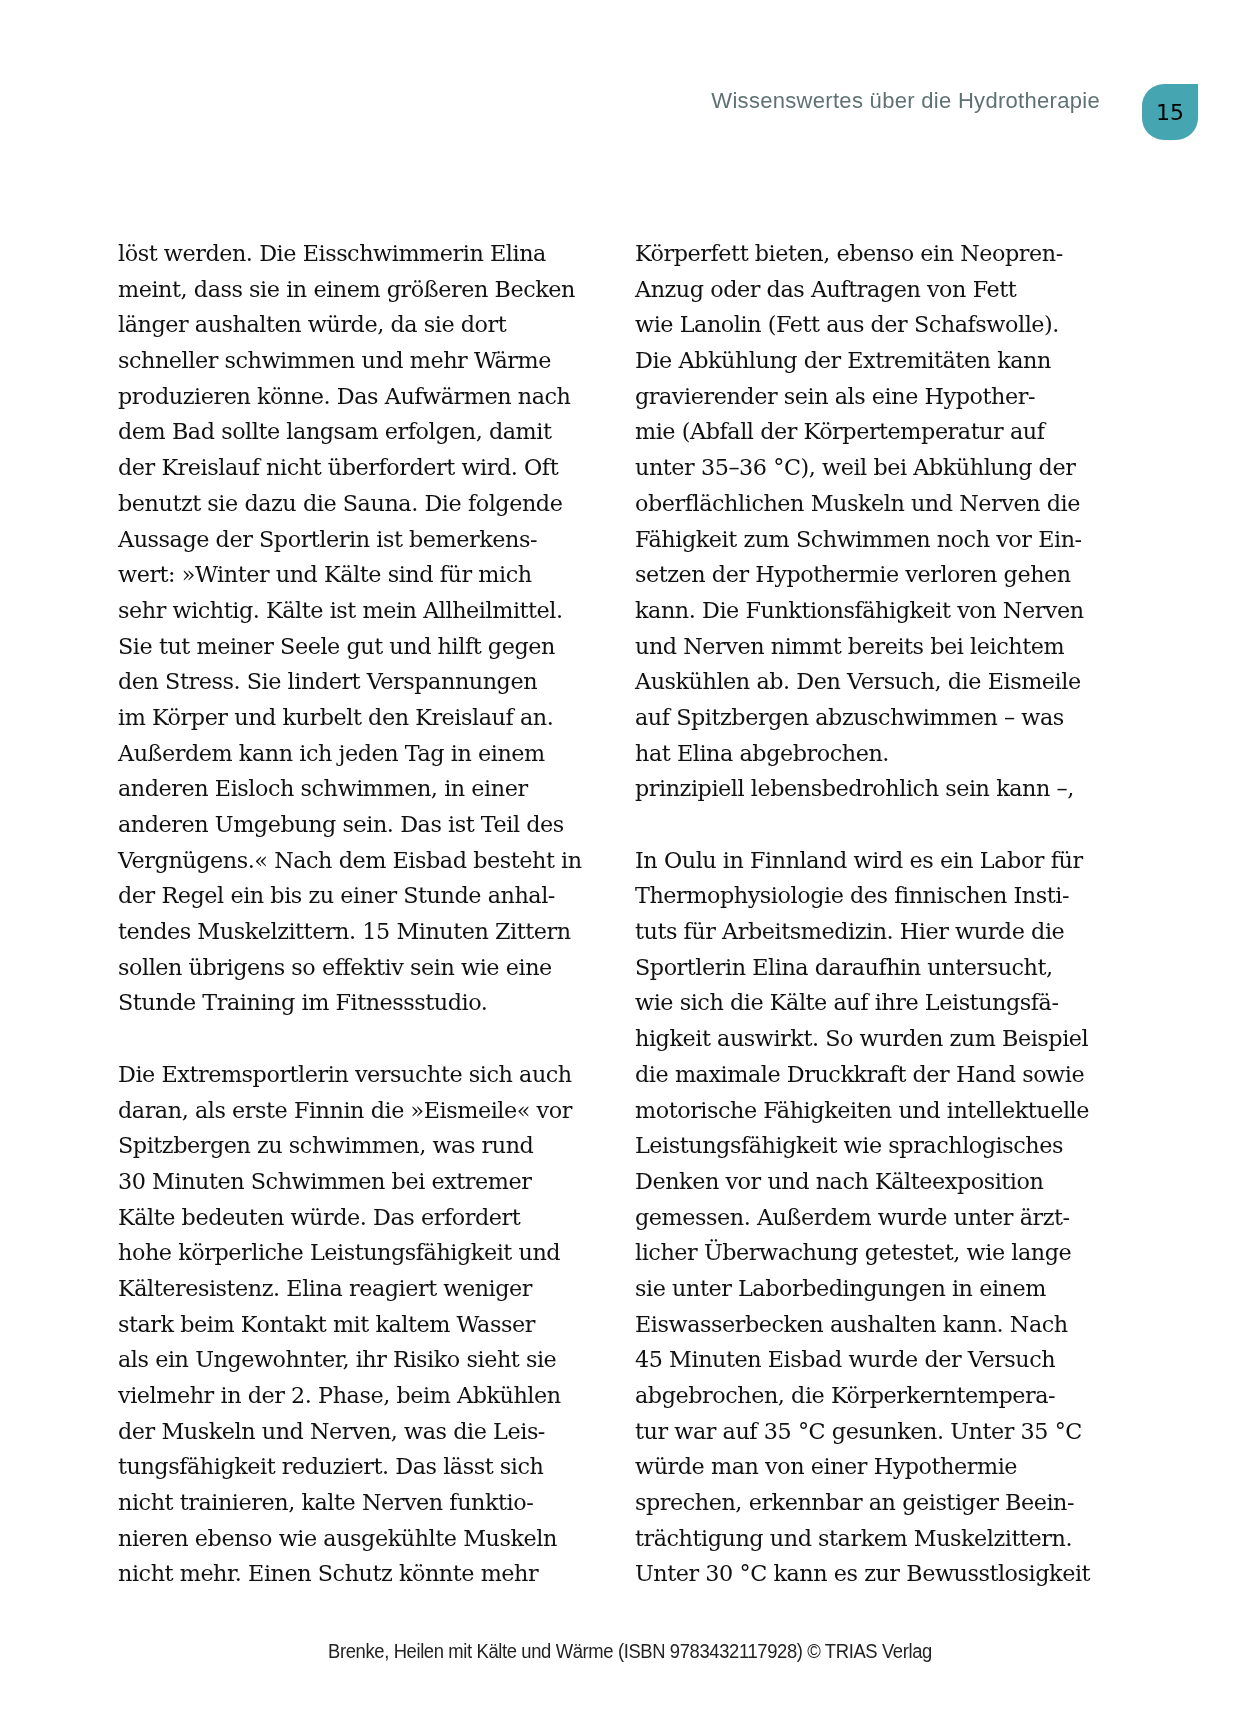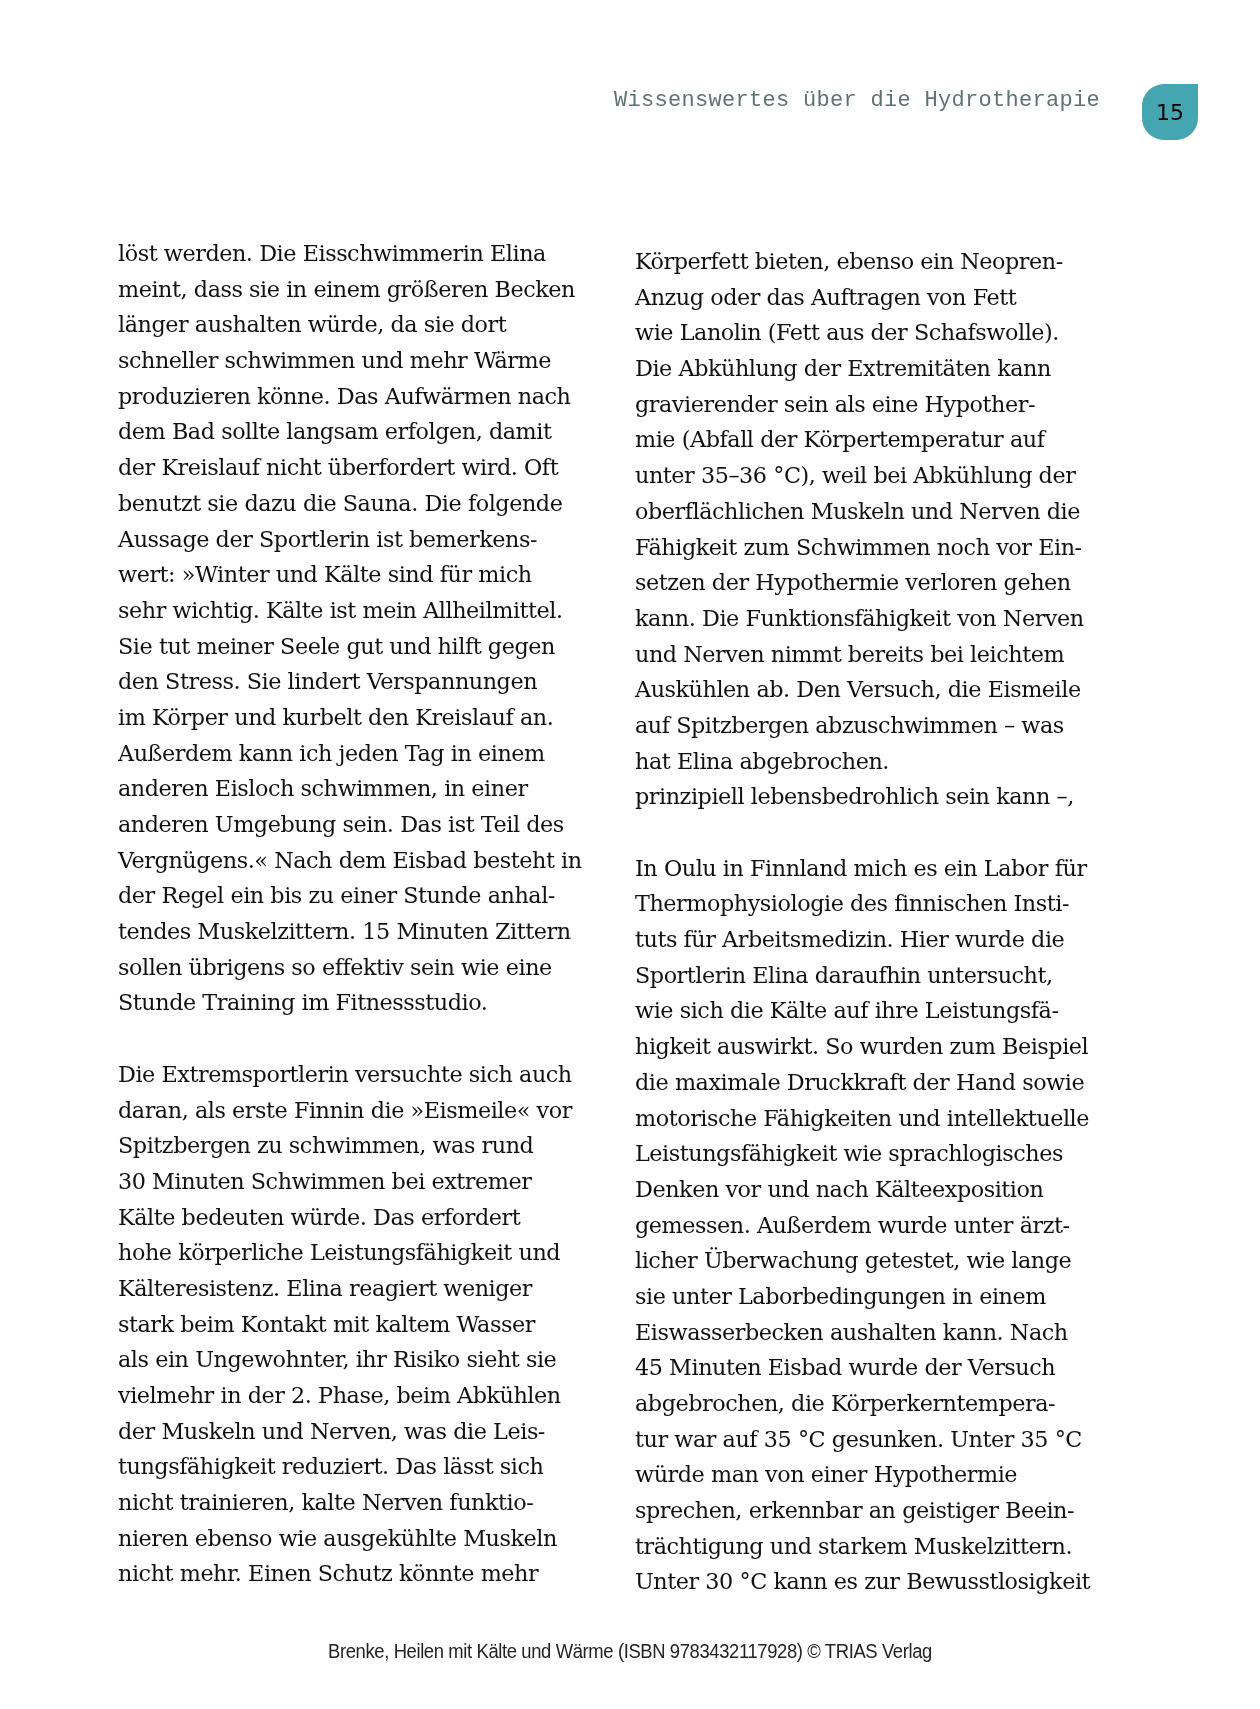--- a/index.html
+++ b/index.html
@@ -1,35 +1,35 @@
 <!DOCTYPE html>
 <html><head>
 <meta charset="utf-8">
 <style>
   html, body { margin:0; padding:0; background:#ffffff; }
   body { width:1260px; height:1709px; position:relative; overflow:hidden; }
   .header-title {
     position:absolute; right:160px; top:88px;
-    font-family:Liberation Mono, monospace; font-size:22px; letter-spacing:0.3px;
+    font-family:Liberation Sans, sans-serif; font-size:22px; letter-spacing:0.3px;
     color:#5f7272; white-space:nowrap;
   }
   .page-badge {
     position:absolute; left:1126px; top:84px; width:56px; height:56px;
     background:#45a5b1; color:#000000;
     border-radius:22px 0 22px 22px;
     font-family:"DejaVu Sans", sans-serif; font-size:22px;
     display:flex; align-items:center; justify-content:center;margin-left:16px;
   }
   .column {
     position:absolute; top:236px; width:480px;
     font-family:"DejaVu Serif", serif; font-size:22.3px; line-height:35.7px;
     color:#111111;
   }
   .col-left { left:118px; }
-  .col-right { left:635px;margin-top:8px; }
+  .col-right { left:635px; }
   .line { display:block; white-space:nowrap; height:35.7px; letter-spacing:-0.45px; }
   .blank { display:block; height:35.7px; }
   .footer {
     position:absolute; left:0; width:1260px; top:1640px; text-align:center;
     font-family:"Liberation Sans", sans-serif; font-size:20px; color:#222222;
     letter-spacing:-0.4px; transform:scaleX(0.92);
   }
 </style>
 </head>
 <body>
@@ -97,21 +97,21 @@
       <span class="line">setzen der Hypothermie verloren gehen</span>
       <span class="line">kann. Die Funktionsfähigkeit von Nerven</span>
       <span class="line">und Nerven nimmt bereits bei leichtem</span>
       <span class="line">Auskühlen ab. Den Versuch, die Eismeile</span>
       <span class="line">auf Spitzbergen abzuschwimmen – was</span>
       <span class="line">hat Elina abgebrochen.</span>
       <span class="line">prinzipiell lebensbedrohlich sein kann –,</span>
     </div>
     <span class="blank"></span>
     <div>
-      <span class="line">In Oulu in Finnland mich es ein Labor für</span>
+      <span class="line">In Oulu in Finnland wird es ein Labor für</span>
       <span class="line">Thermophysiologie des finnischen Insti-</span>
       <span class="line">tuts für Arbeitsmedizin. Hier wurde die</span>
       <span class="line">Sportlerin Elina daraufhin untersucht,</span>
       <span class="line">wie sich die Kälte auf ihre Leistungsfä-</span>
       <span class="line">higkeit auswirkt. So wurden zum Beispiel</span>
       <span class="line">die maximale Druckkraft der Hand sowie</span>
       <span class="line">motorische Fähigkeiten und intellektuelle</span>
       <span class="line">Leistungsfähigkeit wie sprachlogisches</span>
       <span class="line">Denken vor und nach Kälteexposition</span>
       <span class="line">gemessen. Außerdem wurde unter ärzt-</span>

